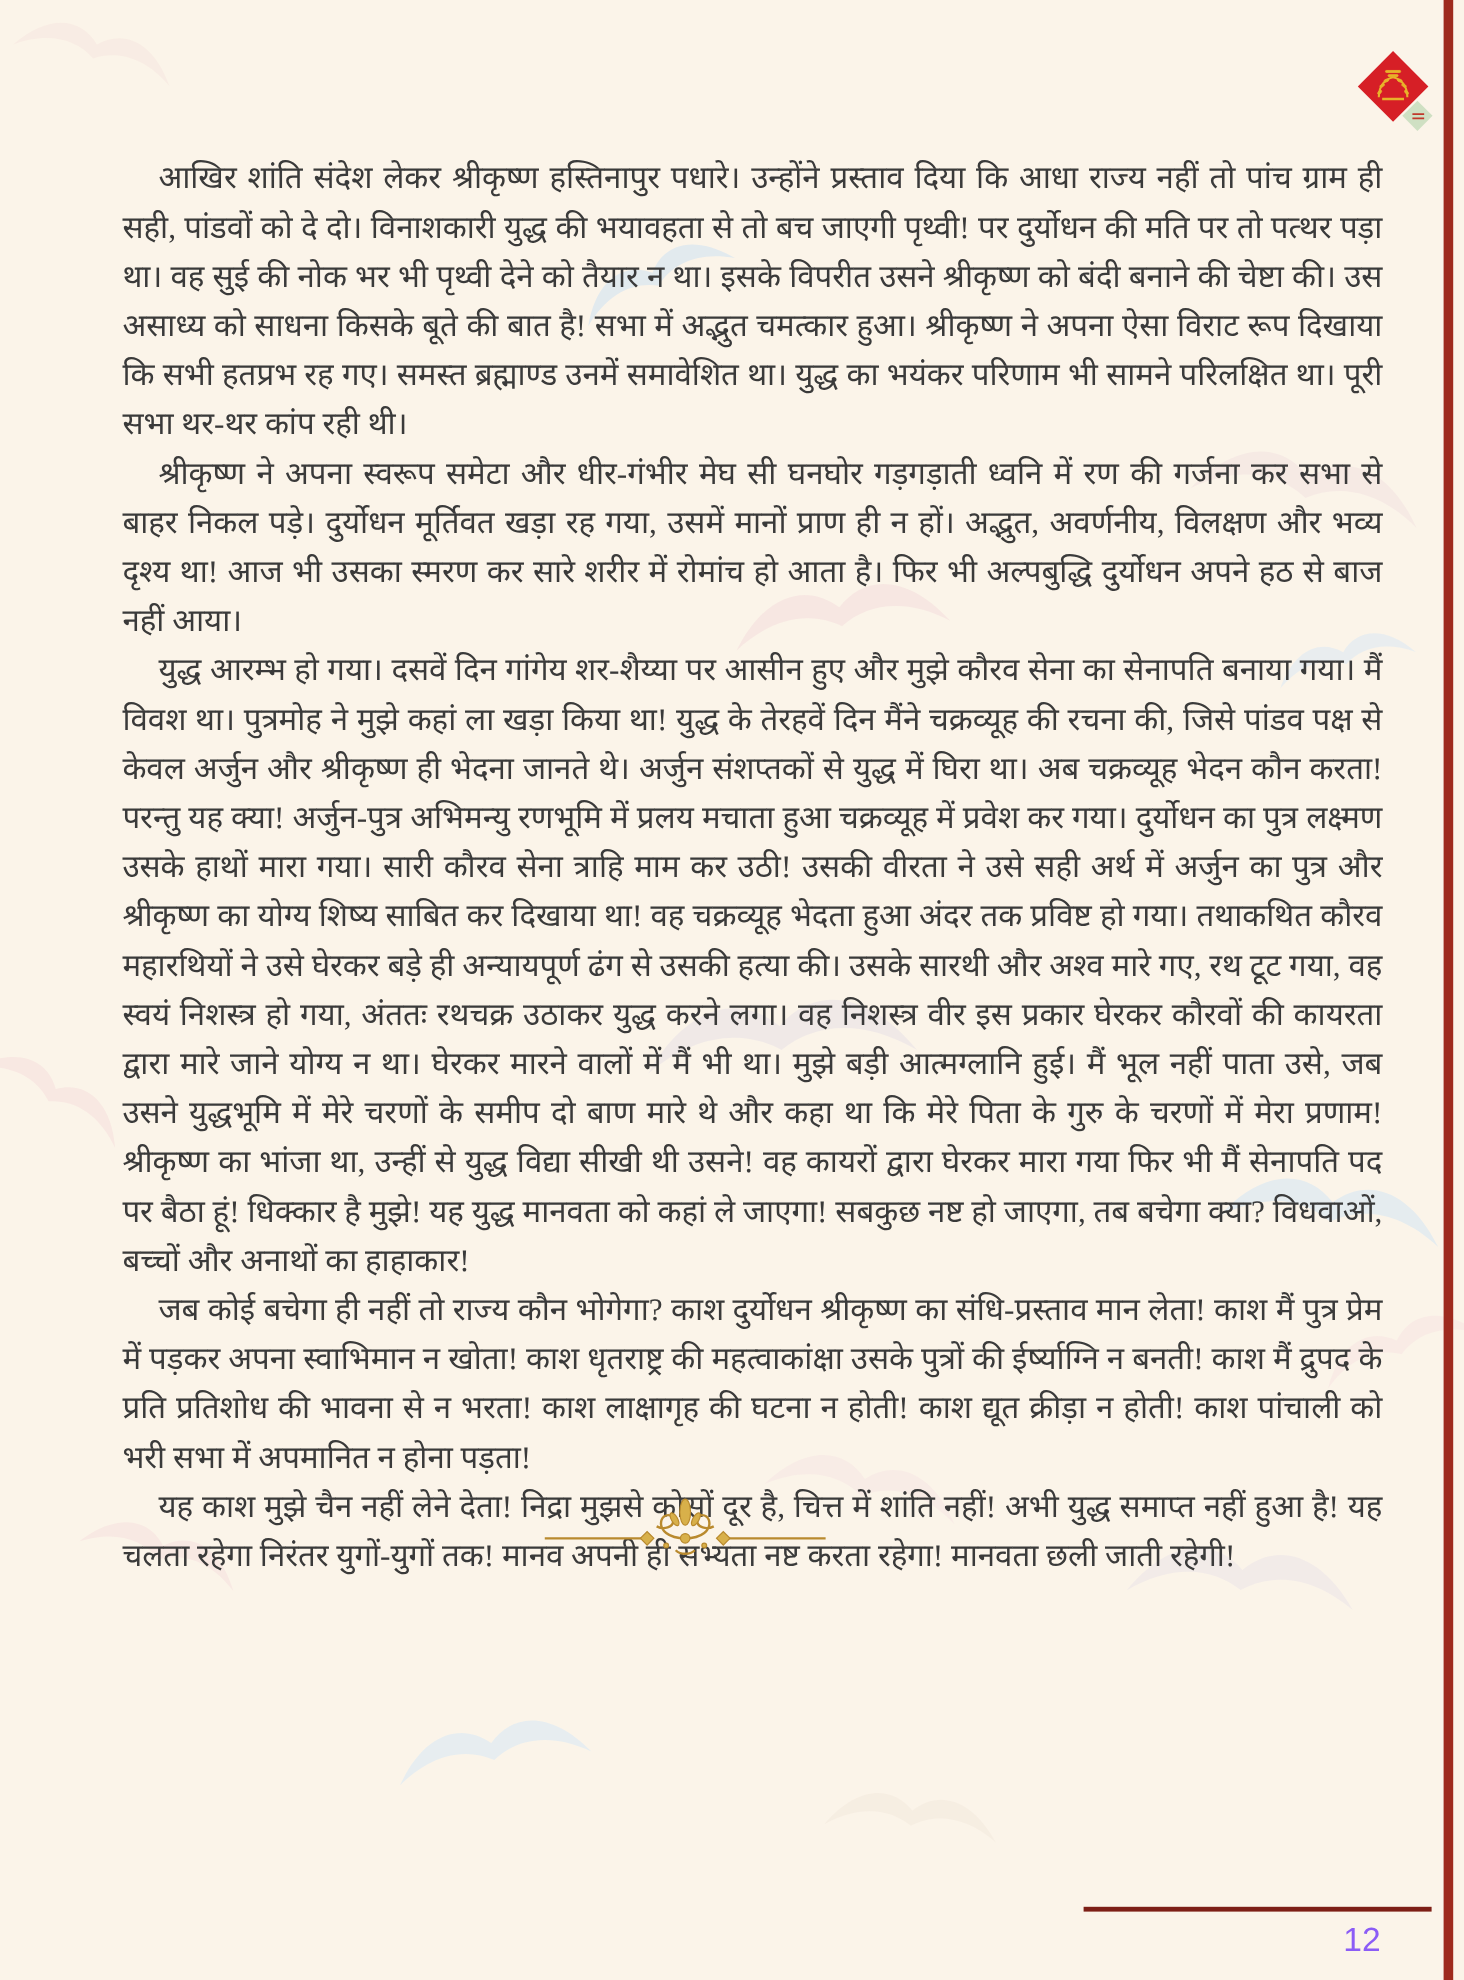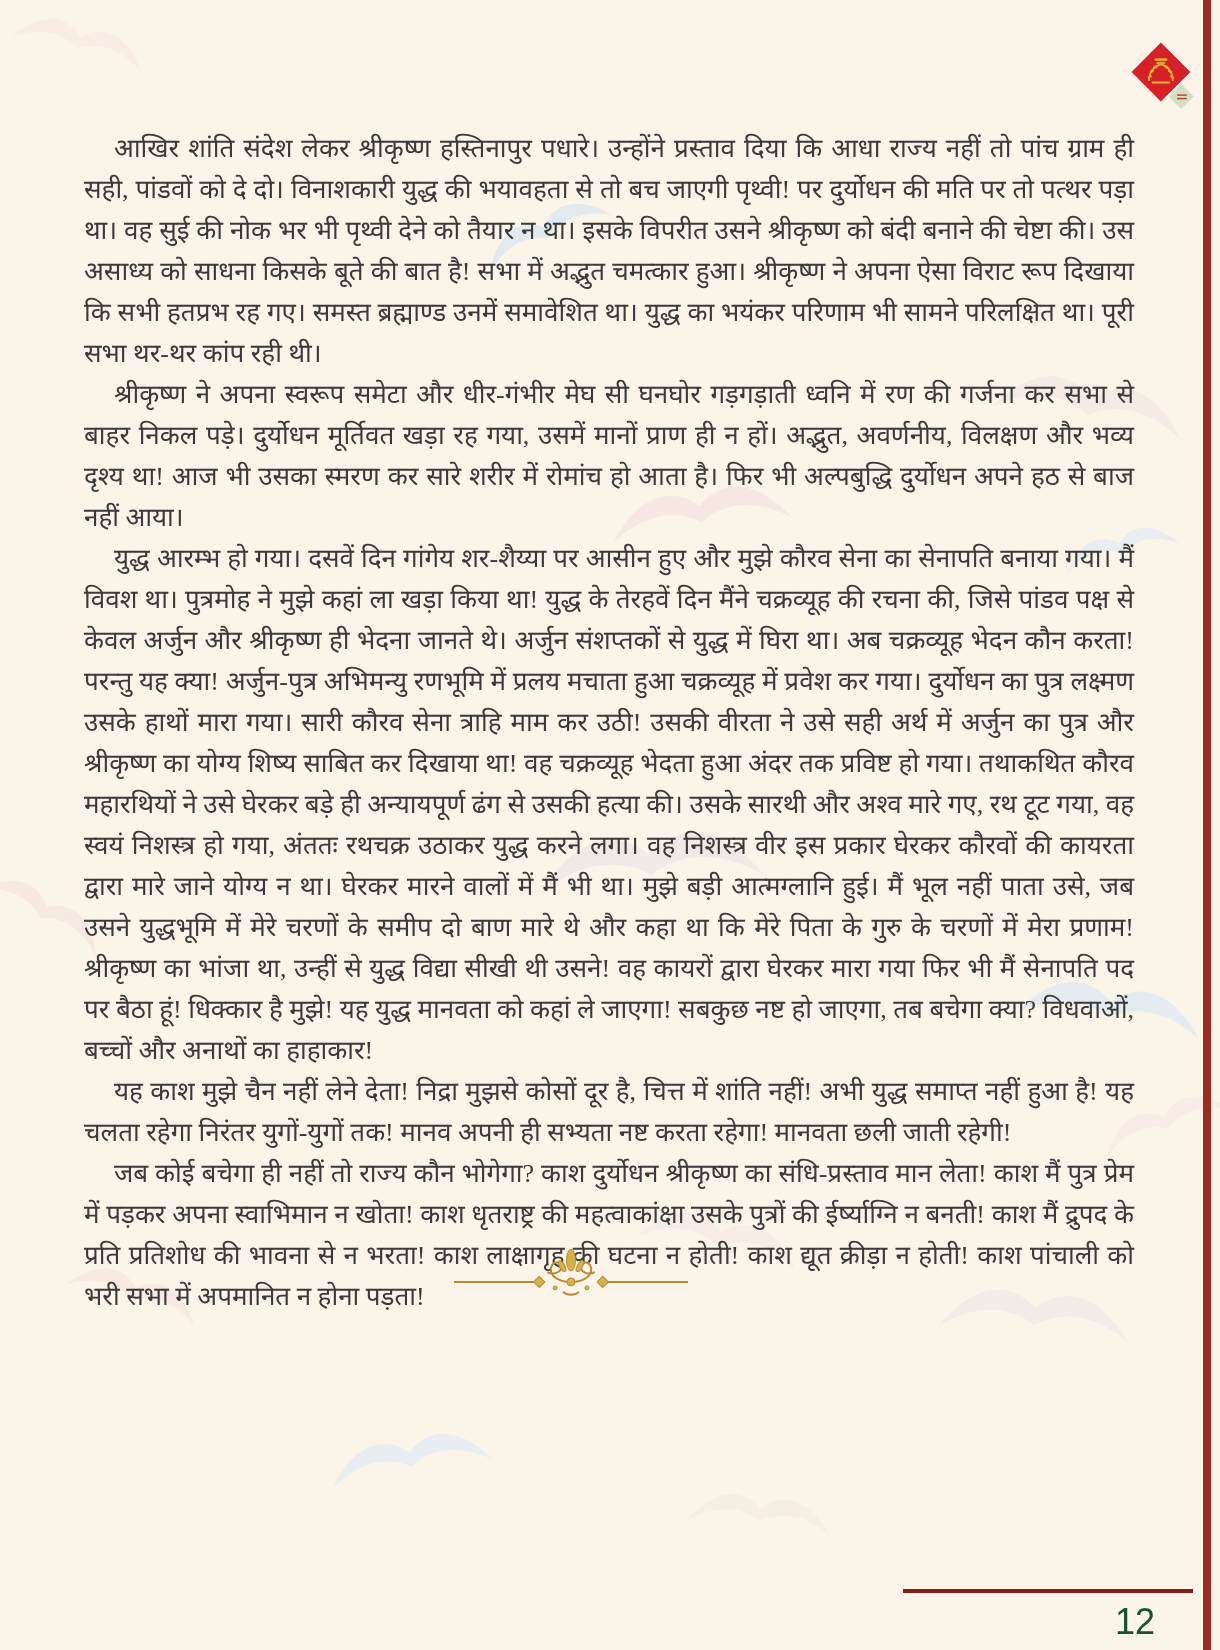--- a/index.html
+++ b/index.html
@@ -10,37 +10,37 @@
     overflow: hidden;
     font-family: "Liberation Serif", "DejaVu Serif", serif;
   }
   
   .wm { position: absolute; pointer-events: none; }
   
   .emblem { position: absolute; left: 1128px; top: 40px; width: 70px; height: 78px; }
   
   .page-text {
     position: absolute;
-    left: 84px; top: 128px; width: 1050px;
+    left: 102px; top: 128px; width: 1050px;
     color: #3a3a3a;
     font-size: 26px;
     line-height: 41px;
     text-align: justify;
   }
   .page-text p { margin: 0; text-indent: 30px; }
   
   .divider { position: absolute; left: 452px; top: 1242px; width: 238px; height: 64px; }
   
   .footer-rule {
     position: absolute; left: 903px; top: 1589px;
     width: 290px; height: 4px; background: #7d1f16;
   }
   .page-number {
     position: absolute; left: 1100px; top: 1601px; width: 70px;
-    text-align: center; font-size: 36px; color: #14532d;
+    text-align: center; font-size: 28px; color: #8b5cf6;
     font-family: "Liberation Sans", sans-serif;
   }
   .edge-bar {
     position: absolute; left: 1203px; top: 0; width: 8px; height: 1650px;
     background: #9e2a1e;
   }
 </style>
 </head>
 <body>
 
@@ -107,22 +107,22 @@
   <g stroke="#c0392b" stroke-width="2">
     <line x1="70" y1="78" x2="84" y2="78"></line>
     <line x1="70" y1="83" x2="84" y2="83"></line>
   </g>
 </svg>
 
 <div class="page-text">
   <p>आखिर शांति संदेश लेकर श्रीकृष्ण हस्तिनापुर पधारे। उन्होंने प्रस्ताव दिया कि आधा राज्य नहीं तो पांच ग्राम ही सही, पांडवों को दे दो। विनाशकारी युद्ध की भयावहता से तो बच जाएगी पृथ्वी! पर दुर्योधन की मति पर तो पत्थर पड़ा था। वह सुई की नोक भर भी पृथ्वी देने को तैयार न था। इसके विपरीत उसने श्रीकृष्ण को बंदी बनाने की चेष्टा की। उस असाध्य को साधना किसके बूते की बात है! सभा में अद्भुत चमत्कार हुआ। श्रीकृष्ण ने अपना ऐसा विराट रूप दिखाया कि सभी हतप्रभ रह गए। समस्त ब्रह्माण्ड उनमें समावेशित था। युद्ध का भयंकर परिणाम भी सामने परिलक्षित था। पूरी सभा थर-थर कांप रही थी।</p>
   <p>श्रीकृष्ण ने अपना स्वरूप समेटा और धीर-गंभीर मेघ सी घनघोर गड़गड़ाती ध्वनि में रण की गर्जना कर सभा से बाहर निकल पड़े। दुर्योधन मूर्तिवत खड़ा रह गया, उसमें मानों प्राण ही न हों। अद्भुत, अवर्णनीय, विलक्षण और भव्य दृश्य था! आज भी उसका स्मरण कर सारे शरीर में रोमांच हो आता है। फिर भी अल्पबुद्धि दुर्योधन अपने हठ से बाज नहीं आया।</p>
   <p>युद्ध आरम्भ हो गया। दसवें दिन गांगेय शर-शैय्या पर आसीन हुए और मुझे कौरव सेना का सेनापति बनाया गया। मैं विवश था। पुत्रमोह ने मुझे कहां ला खड़ा किया था! युद्ध के तेरहवें दिन मैंने चक्रव्यूह की रचना की, जिसे पांडव पक्ष से केवल अर्जुन और श्रीकृष्ण ही भेदना जानते थे। अर्जुन संशप्तकों से युद्ध में घिरा था। अब चक्रव्यूह भेदन कौन करता! परन्तु यह क्या! अर्जुन-पुत्र अभिमन्यु रणभूमि में प्रलय मचाता हुआ चक्रव्यूह में प्रवेश कर गया। दुर्योधन का पुत्र लक्ष्मण उसके हाथों मारा गया। सारी कौरव सेना त्राहि माम कर उठी! उसकी वीरता ने उसे सही अर्थ में अर्जुन का पुत्र और श्रीकृष्ण का योग्य शिष्य साबित कर दिखाया था! वह चक्रव्यूह भेदता हुआ अंदर तक प्रविष्ट हो गया। तथाकथित कौरव महारथियों ने उसे घेरकर बड़े ही अन्यायपूर्ण ढंग से उसकी हत्या की। उसके सारथी और अश्व मारे गए, रथ टूट गया, वह स्वयं निशस्त्र हो गया, अंततः रथचक्र उठाकर युद्ध करने लगा। वह निशस्त्र वीर इस प्रकार घेरकर कौरवों की कायरता द्वारा मारे जाने योग्य न था। घेरकर मारने वालों में मैं भी था। मुझे बड़ी आत्मग्लानि हुई। मैं भूल नहीं पाता उसे, जब उसने युद्धभूमि में मेरे चरणों के समीप दो बाण मारे थे और कहा था कि मेरे पिता के गुरु के चरणों में मेरा प्रणाम! श्रीकृष्ण का भांजा था, उन्हीं से युद्ध विद्या सीखी थी उसने! वह कायरों द्वारा घेरकर मारा गया फिर भी मैं सेनापति पद पर बैठा हूं! धिक्कार है मुझे! यह युद्ध मानवता को कहां ले जाएगा! सबकुछ नष्ट हो जाएगा, तब बचेगा क्या? विधवाओं, बच्चों और अनाथों का हाहाकार!</p>
+  <p>जब कोई बचेगा ही नहीं तो राज्य कौन भोगेगा? काश दुर्योधन श्रीकृष्ण का संधि-प्रस्ताव मान लेता! काश मैं पुत्र प्रेम में पड़कर अपना स्वाभिमान न खोता! काश धृतराष्ट्र की महत्वाकांक्षा उसके पुत्रों की ईर्ष्याग्नि न बनती! काश मैं द्रुपद के प्रति प्रतिशोध की भावना से न भरता! काश लाक्षागृह की घटना न होती! काश द्यूत क्रीड़ा न होती! काश पांचाली को भरी सभा में अपमानित न होना पड़ता!</p>
   <p>यह काश मुझे चैन नहीं लेने देता! निद्रा मुझसे कोसों दूर है, चित्त में शांति नहीं! अभी युद्ध समाप्त नहीं हुआ है! यह चलता रहेगा निरंतर युगों-युगों तक! मानव अपनी ही सभ्यता नष्ट करता रहेगा! मानवता छली जाती रहेगी!</p>
-  <p>जब कोई बचेगा ही नहीं तो राज्य कौन भोगेगा? काश दुर्योधन श्रीकृष्ण का संधि-प्रस्ताव मान लेता! काश मैं पुत्र प्रेम में पड़कर अपना स्वाभिमान न खोता! काश धृतराष्ट्र की महत्वाकांक्षा उसके पुत्रों की ईर्ष्याग्नि न बनती! काश मैं द्रुपद के प्रति प्रतिशोध की भावना से न भरता! काश लाक्षागृह की घटना न होती! काश द्यूत क्रीड़ा न होती! काश पांचाली को भरी सभा में अपमानित न होना पड़ता!</p>
 </div>
 
 <svg class="divider" viewBox="0 0 240 64">
   <g stroke="#b98a2e" fill="#d8b04a">
     <line x1="2" y1="40" x2="88" y2="40" stroke-width="2"></line>
     <line x1="152" y1="40" x2="238" y2="40" stroke-width="2"></line>
     <rect x="84" y="36" width="8" height="8" transform="rotate(45 88 40)"></rect>
     <rect x="148" y="36" width="8" height="8" transform="rotate(45 152 40)"></rect>
 
     <path d="M120,40 C106,40 98,33 100,25 C102,19 110,19 110,25 C110,31 102,33 96,30" fill="none" stroke-width="2"></path>

